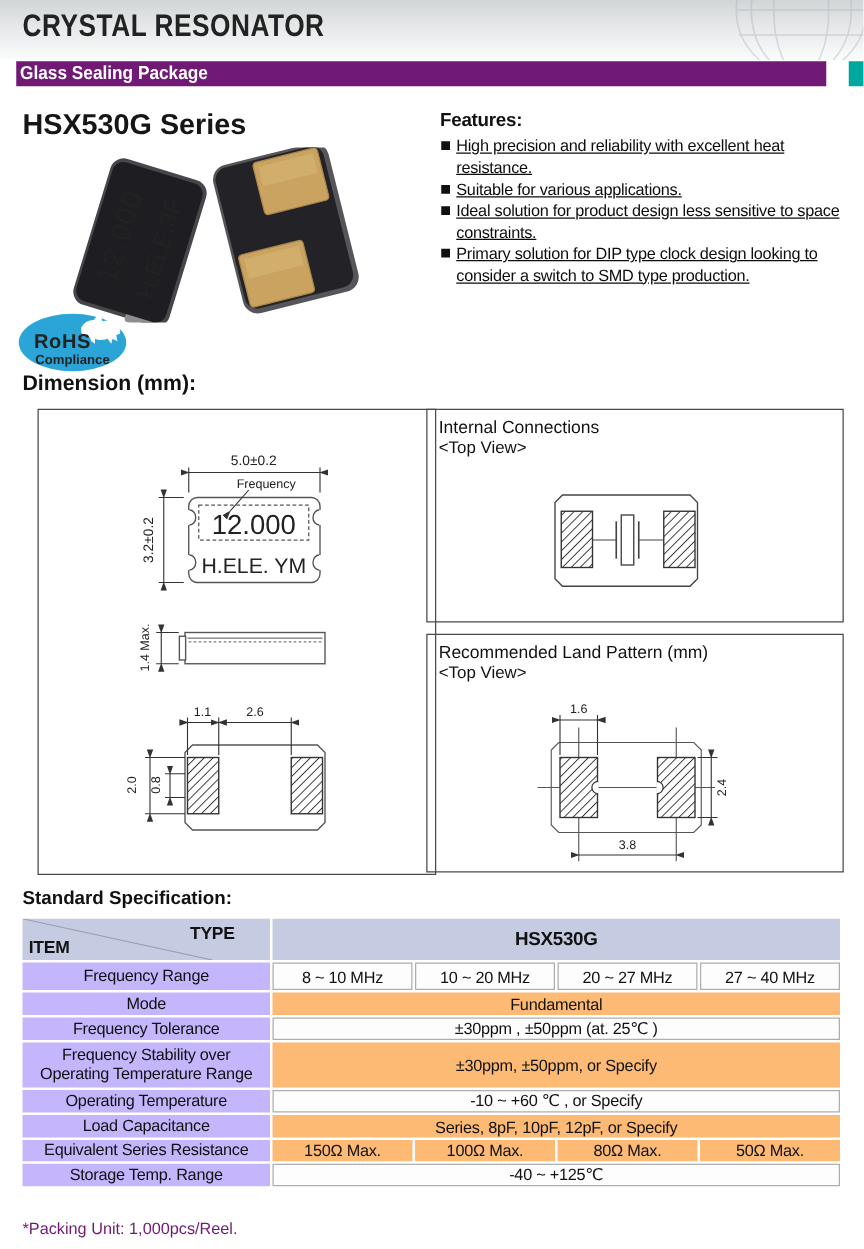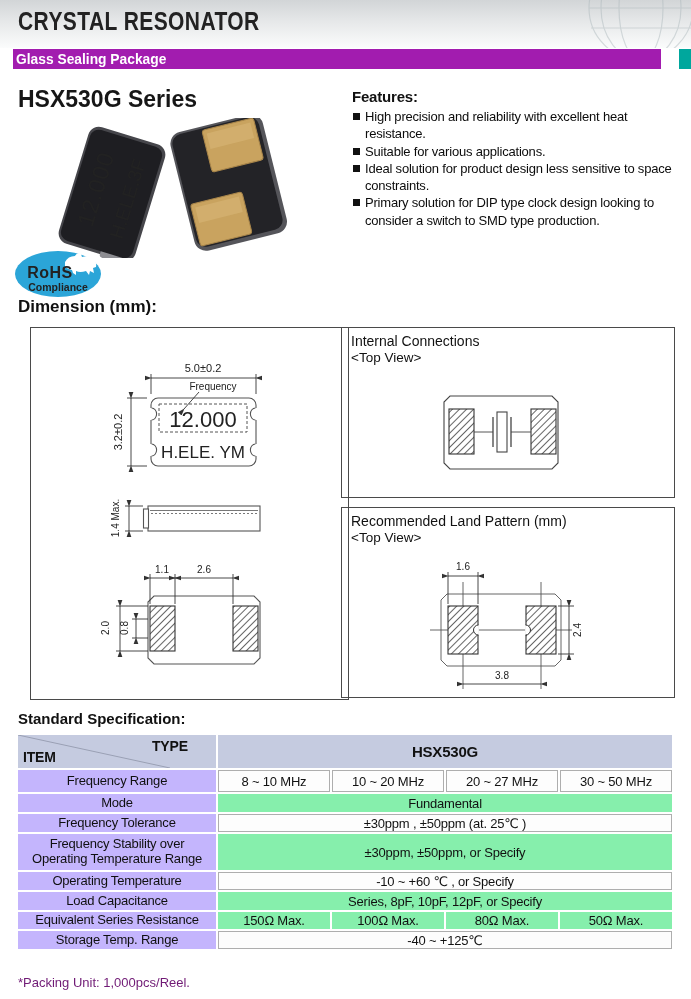--- a/index.html
+++ b/index.html
@@ -5,31 +5,31 @@
   html,body{margin:0;padding:0;background:#fff;}
   body{font-family:"Liberation Sans","DejaVu Sans",sans-serif;color:#111;}
   #page{position:relative;width:691px;height:999px;background:#fff;overflow:hidden;}
 
   
   .header-band{position:absolute;left:0;top:0;width:691px;height:48px;
     background:linear-gradient(180deg,#d2d5d7 0%,#e6e8e9 45%,#fbfcfc 100%);}
   .globe{position:absolute;right:0;top:0;width:200px;height:48px;opacity:.45;}
   .page-title{position:absolute;left:18px;top:7px;font-size:25px;font-weight:bold;color:#222;
     transform:scaleX(.84);transform-origin:0 50%;white-space:nowrap;letter-spacing:.5px;}
-  .banner{position:absolute;left:13px;top:49px;width:648px;height:20px;background:#a21caf;}
+  .banner{position:absolute;left:13px;top:49px;width:648px;height:20px;background:#701a75;}
   .banner-label{position:absolute;left:3px;top:1px;color:#fff;font-size:15px;font-weight:bold;
     transform:scaleX(.92);transform-origin:0 0;white-space:nowrap;}
   .banner-square{position:absolute;left:679px;top:49px;width:12px;height:20px;background:#00A79D;}
 
   .series-title{position:absolute;left:18px;top:86px;font-size:23px;font-weight:bold;color:#161616;}
 
   
   .features{position:absolute;left:352px;top:88px;width:336px;letter-spacing:-.2px;}
   .features-heading{font-size:15px;font-weight:bold;margin:0 0 3px 0;}
-  .feat{display:flex;align-items:flex-start;font-size:13px;line-height:1.33;color:#0c0c0c;}
+  .feat{display:flex;align-items:flex-start;font-size:13px;line-height:1.33;color:#0c0c0c;text-decoration:underline;}
   .feat .sq{flex:0 0 auto;width:7px;height:7px;background:#111;margin:5px 5px 0 1px;}
 
   
   .photo{position:absolute;left:40px;top:118px;}
   .rohs{position:absolute;left:12px;top:248px;}
 
   
   .dim-heading{position:absolute;left:18px;top:297px;font-size:17px;font-weight:bold;}
   .spec-heading{position:absolute;left:18px;top:710px;font-size:15px;font-weight:bold;}
   .packing{position:absolute;left:18px;top:975px;font-size:13px;color:#701a75;}
@@ -41,21 +41,21 @@
   svg text{fill:#222;font-family:"Liberation Sans","DejaVu Sans",sans-serif;}
   .box-title{font-size:14px;fill:#111;}
   .box-sub{font-size:13.5px;fill:#111;}
 
   
   table.spec{position:absolute;left:16px;top:733px;width:658px;border-collapse:separate;
     border-spacing:2px;table-layout:fixed;font-size:13px;letter-spacing:-.2px;}
   table.spec td{text-align:center;vertical-align:middle;padding:0 12px;overflow:hidden;}
   td.lbl{background:#c4b5fd;color:#101010;line-height:1.15;}
   td.vw{background:#fdfdfd;border:1px solid #aeaeae;padding:0 1px;}
-  td.vg{background:#86efac;}
+  td.vg{background:#fdba74;}
   td.corner{background:#c5cbe0;position:relative;}
   td.corner .diag{position:absolute;left:0;top:0;width:100%;height:100%;}
   td.corner .type{position:absolute;left:134px;top:3px;font-size:14px;font-weight:bold;}
   td.corner .item{position:absolute;left:5px;bottom:3px;font-size:14px;font-weight:bold;}
   td.typeval{background:#c5cbe0;font-size:15px;font-weight:bold;}
   tr.rhh{height:33px}tr.rh0{height:22px}tr.rh{height:18px}tr.rh3{height:36px}tr.rh7{height:17px}
 </style>
 </head>
 <body>
 
@@ -272,21 +272,21 @@
         <span class="type">TYPE</span>
         <span class="item">ITEM</span>
       </td>
       <td class="typeval" colspan="4">HSX530G</td>
     </tr>
     <tr class="rh0">
       <td class="lbl">Frequency Range</td>
       <td class="vw">8 ~ 10 MHz</td>
       <td class="vw">10 ~ 20 MHz</td>
       <td class="vw">20 ~ 27 MHz</td>
-      <td class="vw">30 ~ 50 MHz</td>
+      <td class="vw">27 ~ 40 MHz</td>
     </tr>
     <tr class="rh">
       <td class="lbl">Mode</td>
       <td class="vg" colspan="4">Fundamental</td>
     </tr>
     <tr class="rh">
       <td class="lbl">Frequency Tolerance</td>
       <td class="vw" colspan="4">±30ppm , ±50ppm (at. 25℃ )</td>
     </tr>
     <tr class="rh3">

